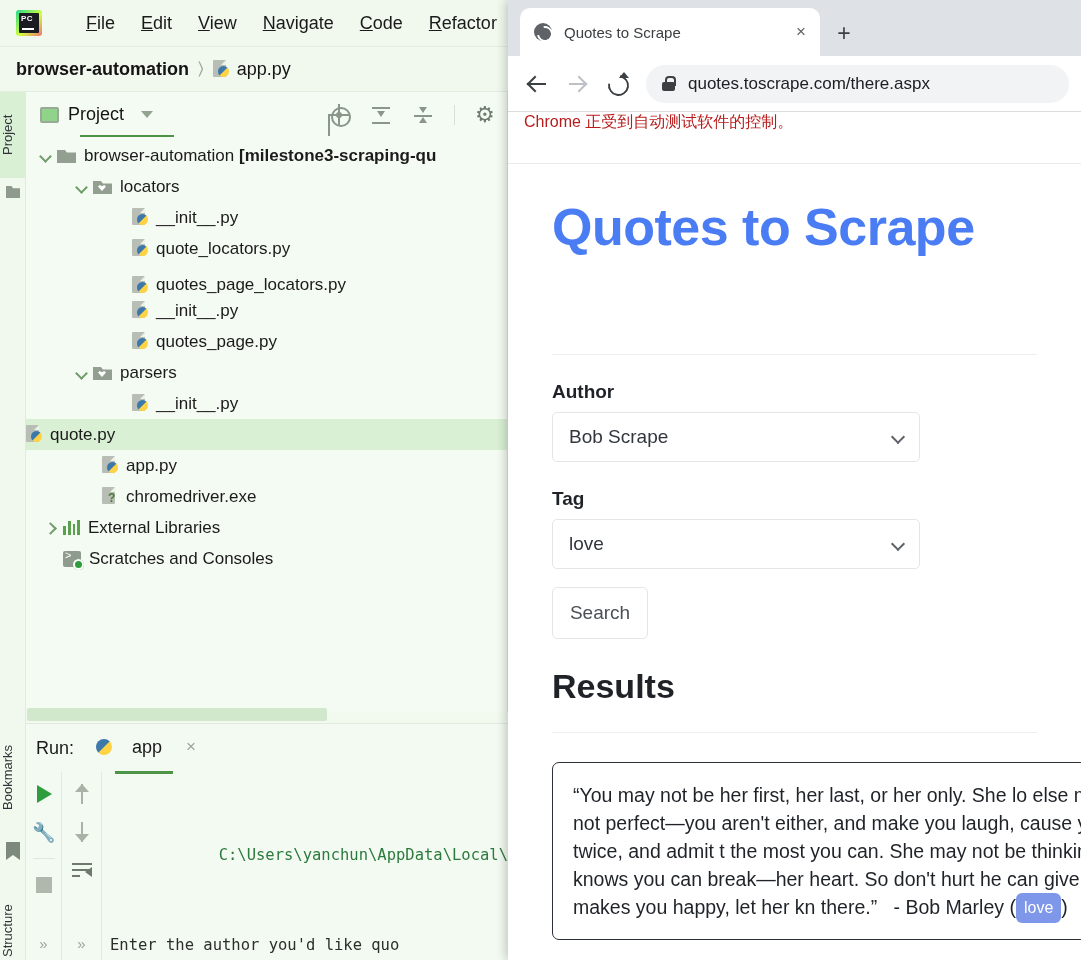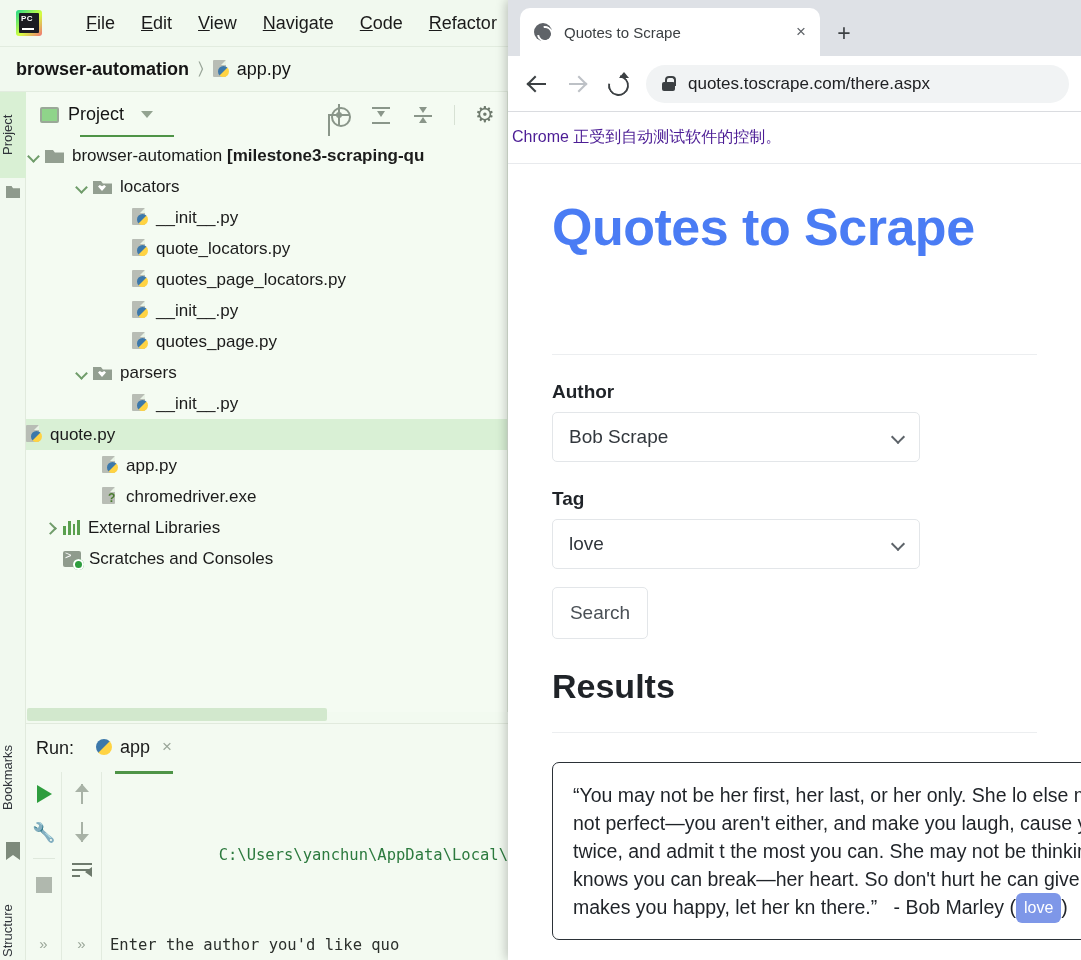--- a/index.html
+++ b/index.html
@@ -214,21 +214,21 @@
     background: #d2e8cd; border-radius: 2px;
   }
 
   
   .run-panel {
     position: absolute; left: 26px; top: 723px; width: 482px; bottom: 0;
     background: #f3faf1; border-top: 1px solid #e1eadd;
   }
   .run-head { height: 48px; display: flex; align-items: center; padding-left: 10px; position: relative; }
   .run-label { font-size: 18px; color: #1a1a1a; margin-right: 22px; }
-  .run-tab { display: flex; align-items: center; gap: 8px; position: relative; padding-bottom: 2px; }
+  .run-tab { display: flex; align-items: center; gap: 20px; position: relative; padding-bottom: 2px; }
   .run-tab-ico {
     width: 16px; height: 16px; border-radius: 50%;
     background: linear-gradient(135deg, #3c78aa 0 49%, #ffd343 51% 100%);
   }
   .run-tab-name { font-size: 18px; color: #1a1a1a; }
   .run-tab-close { font-size: 17px; color: #9aa699; margin-left: 4px; cursor: pointer; }
   .run-tab-underline {
     position: absolute; left: 89px; bottom: -2px; width: 58px; height: 3px; background: #4e9447;
   }
 
@@ -357,23 +357,23 @@
     content:""; position:absolute; bottom:0; left:0; width:13px; height:9px;
     background:#3c4043; border-radius:2px;
   }
   .lock::after {
     content:""; position:absolute; top:0; left:3px; width:7px; height:8px;
     border: 2px solid #3c4043; border-bottom: none; border-radius: 4px 4px 0 0;
   }
   .url { font-size: 17px; color: #202124; white-space: nowrap; overflow: hidden; }
 
   .infobar {
-    height: 52px; background: #fff; display: flex; align-items: center;
-    padding-left: 4px; border-bottom: 1px solid #e8eaed;
-    font-size: 16px; color: #4c1d95;
+    height: 52px; background: #fff; display: flex; 
+    padding-left: 16px; border-bottom: 1px solid #e8eaed;
+    font-size: 16px; color: #b91c1c;
   }
 
   .page { padding: 0 44px; background: #fff; height: calc(960px - 56px - 56px - 52px); overflow: hidden; }
   .site-title {
     font-size: 52px; font-weight: bold; color: #4a7cf4;
     letter-spacing: -0.5px; padding-top: 34px; line-height: 1.15;
   }
   .hr { border-top: 1px solid #eceef0; margin-top: 96px; }
   .flabel {
     font-size: 19px; font-weight: bold; color: #1f2328; margin-top: 26px; margin-bottom: 9px;
@@ -479,21 +479,21 @@
               <b class="d"></b>
               <b class="u"></b>
             </div>
           <div class="tool-sep"></div>
           <div class="tbico gear"></div>
         </div>
         <div class="titleline"></div>
       </div>
 
       <div class="tree">
-        <div class="trow" style="padding-left:0;">
+        <div class="trow" style="padding-left:12px;">
           <span class="chev"></span>
           <span class="folder-ico"></span>
           <span class="tname"><span>browser-automation </span><b>[milestone3-scraping-qu</b></span>
         </div>
         <div class="trow" style="padding-left:48px;">
           <span class="chev"></span>
           <span class="folder-ico src"></span>
           <span class="tname">locators</span>
         </div>
         <div class="trow" style="padding-left:106px;">
@@ -503,21 +503,21 @@
             </span>
           <span class="tname">__init__.py</span>
         </div>
         <div class="trow" style="padding-left:106px;">
           <span class="pyicon">
               <span class="doc"></span>
               <span class="pyb"></span>
             </span>
           <span class="tname">quote_locators.py</span>
         </div>
-        <div class="trow" style="padding-left:106px;">
+        <div class="trow" style="padding-left:106px;align-items:flex-end;">
           <span class="pyicon">
               <span class="doc"></span>
               <span class="pyb"></span>
             </span>
           <span class="tname">quotes_page_locators.py</span>
         </div>
         <div class="trow" style="padding-left:106px;">
           <span class="pyicon">
               <span class="doc"></span>
               <span class="pyb"></span>

